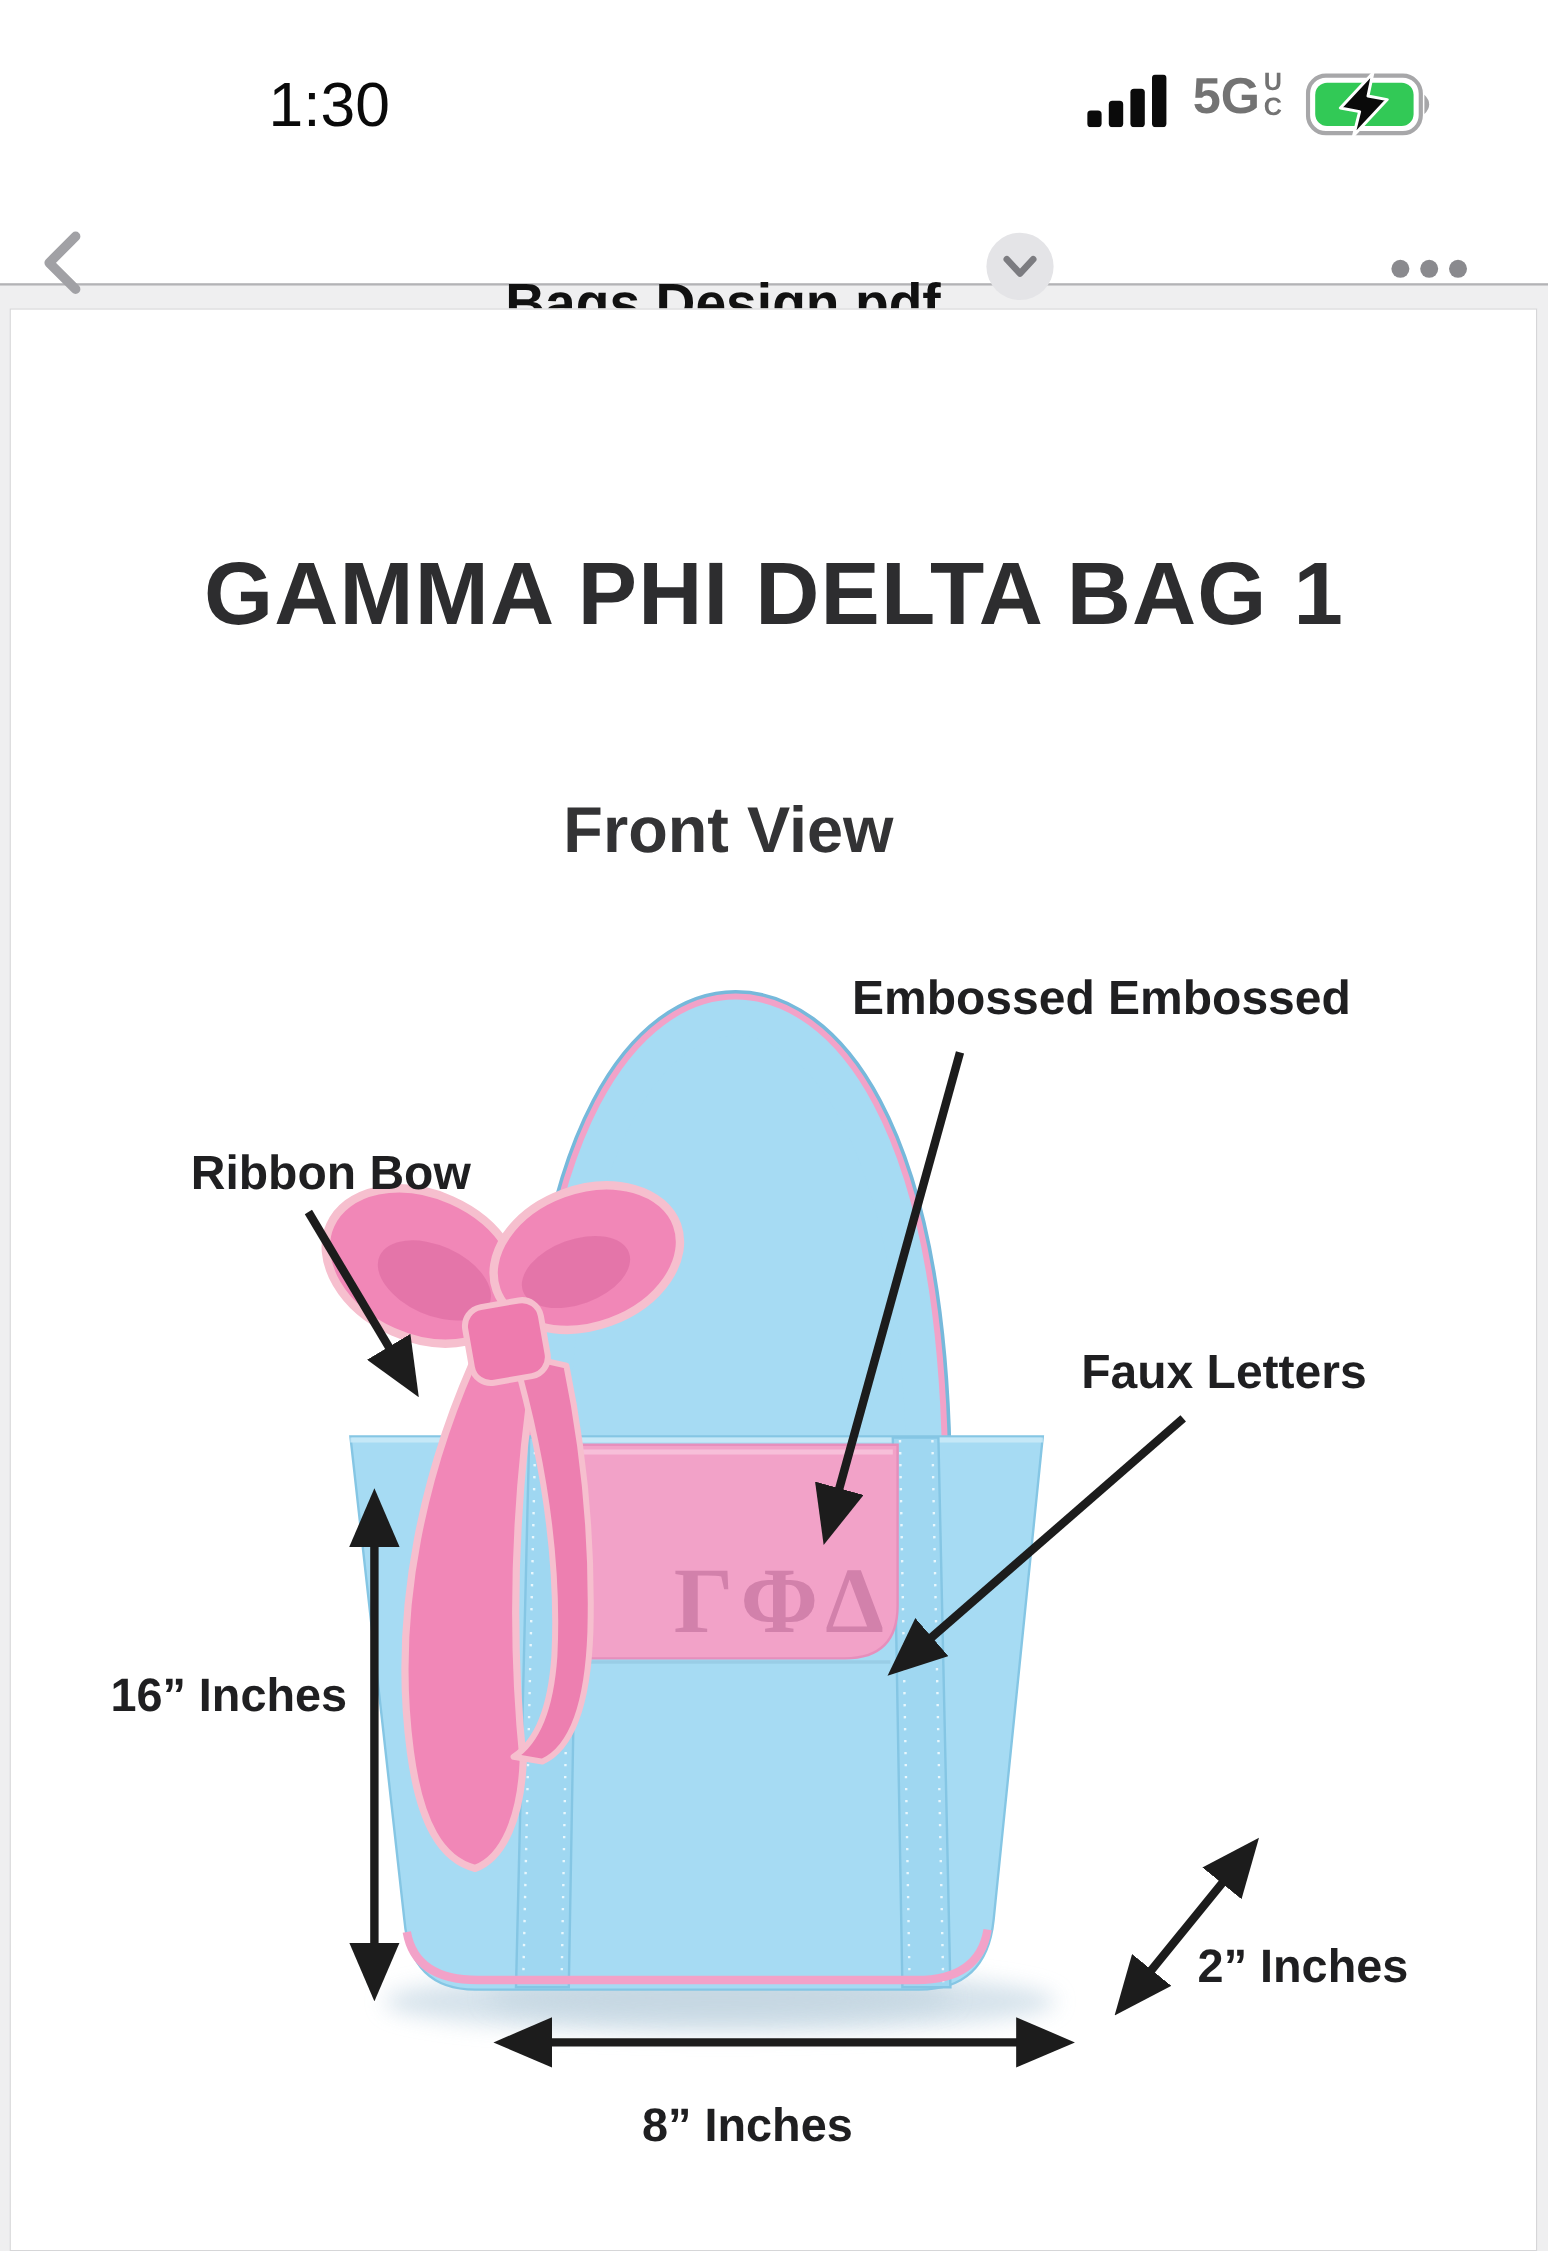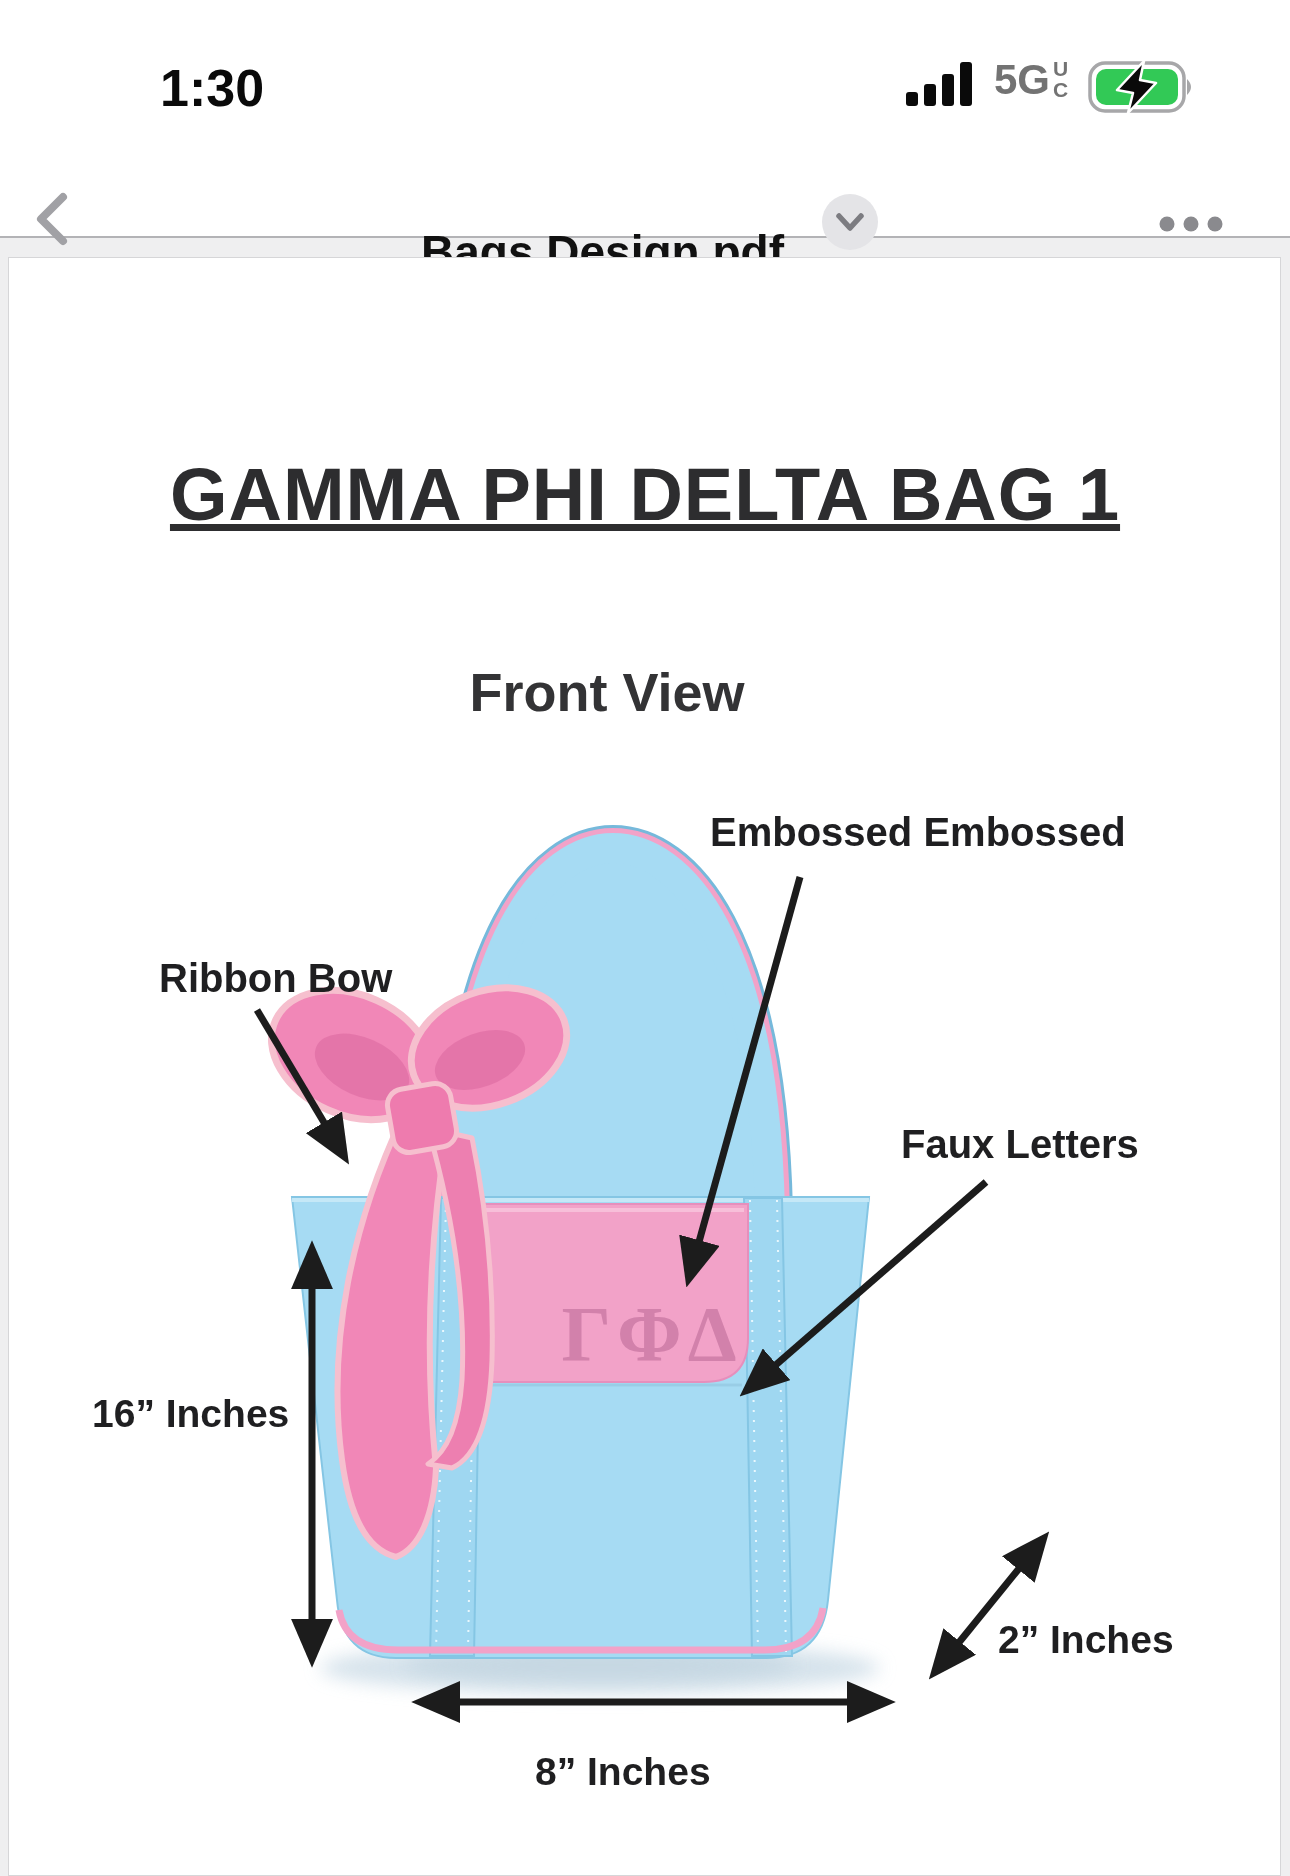--- a/index.html
+++ b/index.html
@@ -6,41 +6,41 @@
   body{
     width:1290px;height:1876px;position:relative;overflow:hidden;
     background:#EFEFF0;
     font-family:"Liberation Sans", sans-serif;
     -webkit-font-smoothing:antialiased;
   }
   .abs{position:absolute;}
 
   
   .status-bar{left:0;top:0;width:1290px;height:140px;background:#FFFFFF;}
-  .time{left:160px;top:58px;width:165px;text-align:left;
-        font-size:52px;font-weight:700;color:#0A0A0A;letter-spacing:0px;}
+  .time{left:160px;top:58px;width:165px;text-align:right;
+        font-size:52px;font-weight:400;color:#0A0A0A;letter-spacing:0px;}
   .net{left:994px;top:56px;font-size:42px;font-weight:700;color:#737373;display:flex;align-items:flex-start;}
   .net-sub{display:flex;flex-direction:column;margin-left:3px;margin-top:2px;
            font-size:21px;line-height:21px;font-weight:700;font-style:normal;}
   .net-sub i{font-style:normal;}
 
   
   .nav-bar{left:0;top:140px;width:1290px;height:98px;background:#FFFFFF;border-bottom:2px solid #B3B3B6;box-sizing:border-box;}
   .back-btn{left:16px;top:184px;width:70px;height:70px;display:flex;align-items:center;justify-content:center;cursor:pointer;}
   .nav-title{left:330px;top:194px;width:545px;text-align:center;
              font-size:46px;line-height:52px;font-weight:700;color:#111;margin-top:32px;}
   .dd-btn{left:822px;top:194px;width:56px;height:56px;border-radius:50%;
           background:#E4E4E7;display:flex;align-items:center;justify-content:center;cursor:pointer;}
   .more-btn{left:1146px;top:198px;width:90px;height:52px;display:flex;align-items:center;justify-content:center;cursor:pointer;}
 
   
   .page-card{left:8px;top:257px;width:1273px;height:1619px;background:#FFFFFF;
              border:1px solid #D6D6D8;box-sizing:border-box;}
   .doc-title{left:0;top:452px;width:1290px;text-align:center;
-             font-size:74px;line-height:86px;font-weight:700;letter-spacing:1px;color:#2D2D2F;text-decoration:underline;}
+             font-size:74px;line-height:86px;font-weight:700;letter-spacing:1px;color:#2D2D2F;}
   .doc-subtitle{left:0;top:662px;width:1290px;text-align:center;transform:translateX(-38px);
                 font-size:54px;line-height:60px;font-weight:700;color:#333335;}
 
   .callout{font-size:40px;line-height:44px;font-weight:700;color:#1F1F21;white-space:nowrap;}
   .lbl-embossed{left:710px;top:810px;}
   .lbl-ribbon{left:123px;top:956px;margin-left:36px;}
   .lbl-faux{left:901px;top:1122px;}
   .dim{font-size:39px;line-height:43px;font-weight:700;color:#1F1F21;white-space:nowrap;}
   .lbl-d13{left:92px;top:1392px;}
   .lbl-d16{left:535px;top:1750px;}

